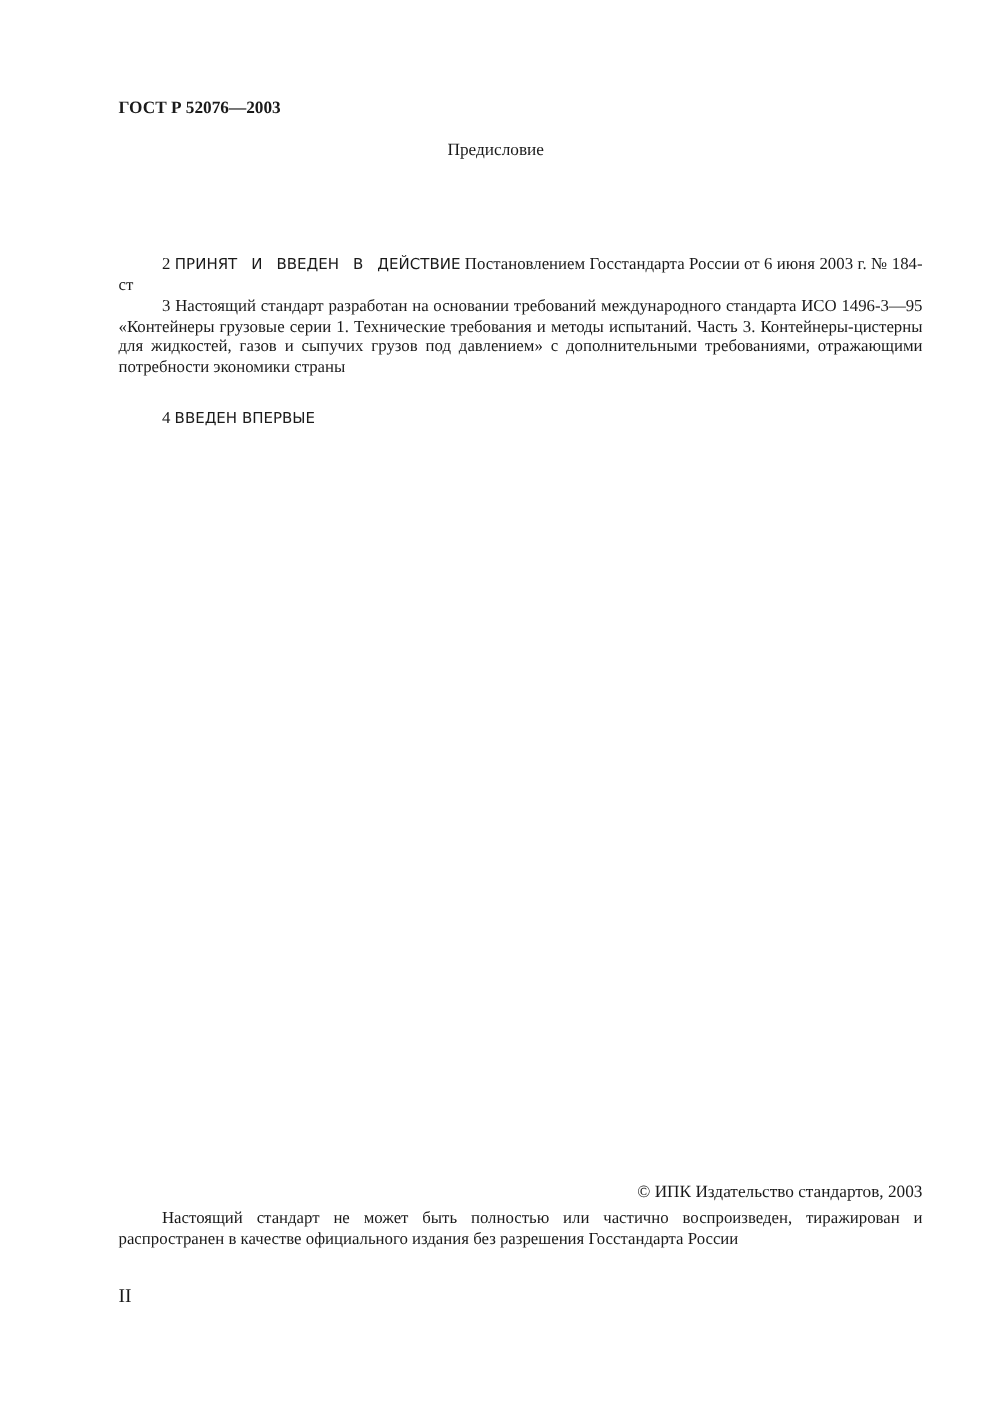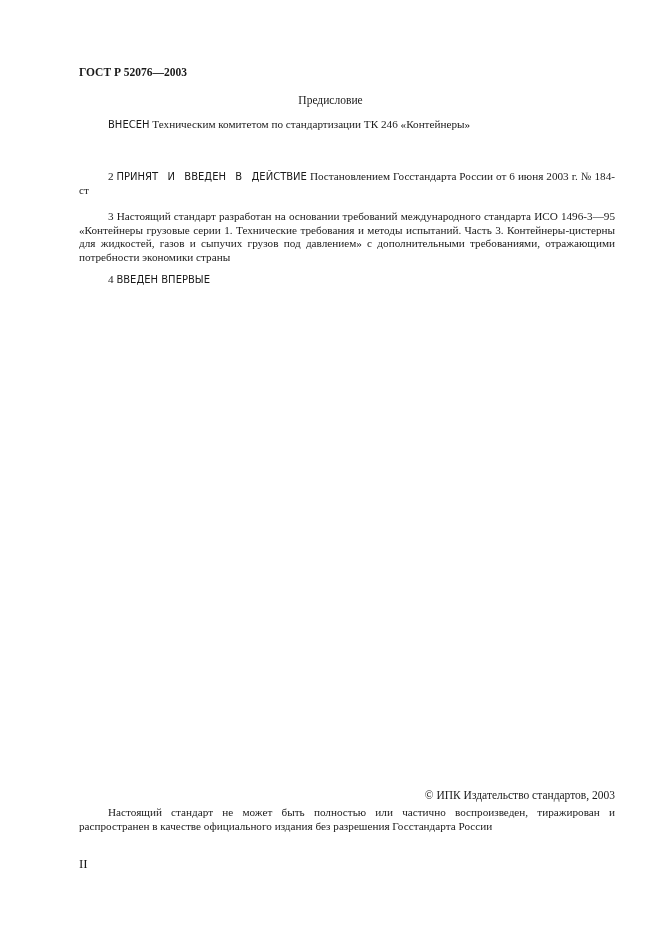--- a/index.html
+++ b/index.html
@@ -17,35 +17,31 @@
   .pagenum { left: 79px; top: 856px; font-size: 13px; }
 </style>
 </head>
 <body>
 
 <div class="abs header">ГОСТ Р 52076—2003</div>
 
 <div class="abs title">Предисловие</div>
 
 <div class="abs para" style="top:118px;">
-  <p class="indent">
-    <span class="sans">ВНЕСЕН</span>
-    <span>Техническим комитетом по стандартизации ТК 246 «Контейнеры»</span>
-  </p>
 </div>
 
 <div class="abs para" style="top:170px;">
   <p class="indent">
     <span>2</span>
     <span class="sans spaced">ПРИНЯТ И ВВЕДЕН В ДЕЙСТВИЕ</span>
     <span>Постановлением Госстандарта России от 6 июня 2003 г. № 184-ст</span>
   </p>
 </div>
 
-<div class="abs para" style="top:210px;">
+<div class="abs para" style="top:198px;">
   <p class="indent">
     <span>3</span>
     <span>Настоящий стандарт разработан на основании требований международного стандарта ИСО 1496-3—95 «Контейнеры грузовые серии 1. Технические требования и методы испытаний. Часть 3. Контейнеры-цистерны для жидкостей, газов и сыпучих грузов под давлением» с дополнительными требованиями, отражающими потребности экономики страны</span>
   </p>
 </div>
 
 <div class="abs para" style="top:273px;">
   <p class="indent">
     <span>4</span>
     <span class="sans">ВВЕДЕН ВПЕРВЫЕ</span>

